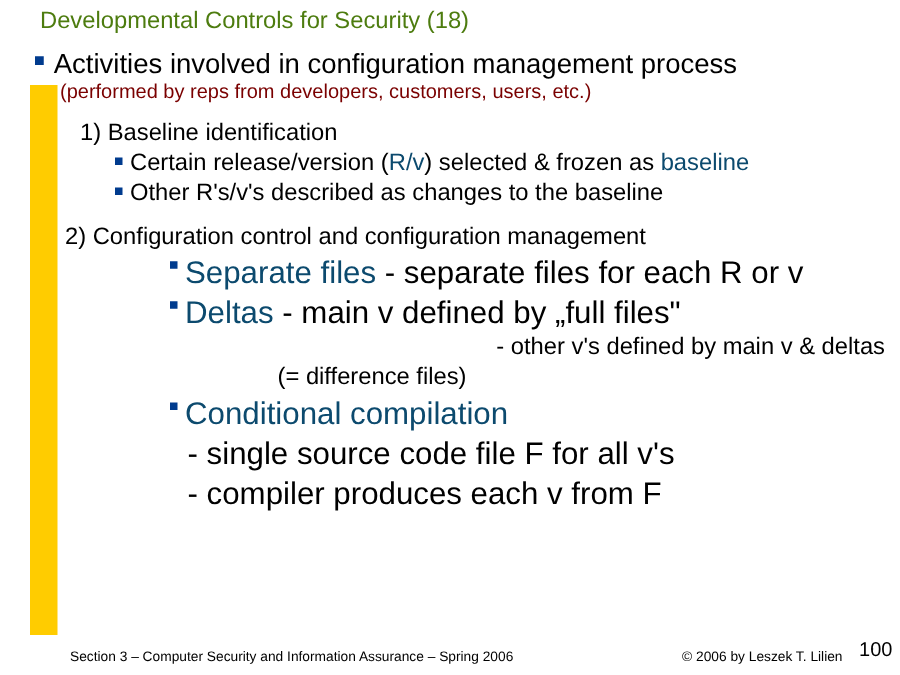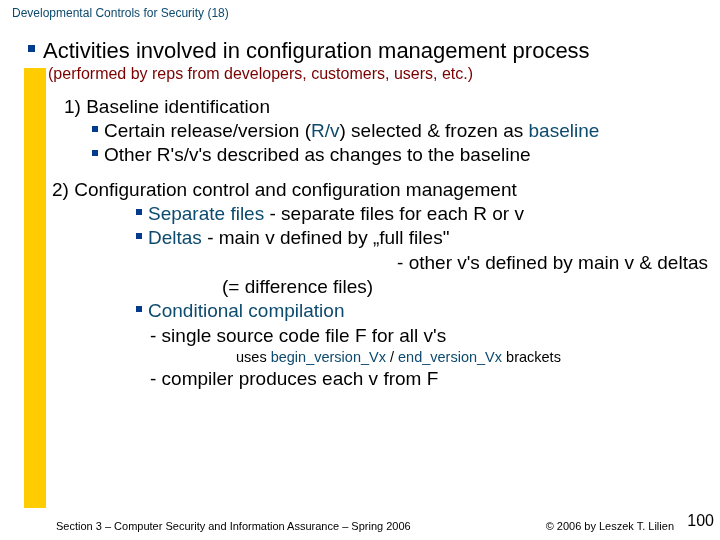--- a/index.html
+++ b/index.html
@@ -14,24 +14,24 @@
   .accent-bar {
     position: absolute;
     left: 24px;
     top: 68px;
     width: 22px;
     height: 440px;
     background: #ffcc00;
   }
   .title {
     position: absolute;
-    left: 12px;
+    left: 32px;
     top: 6px;
-    font-size: 12px;
-    color: #0c4a6e;
+    font-size: 19px;
+    color: #4d7c0f;
   }
   .content {
     position: absolute;
     left: 28px;
     top: 38px;
     width: 680px;
     font-size: 17px;
     color: #000;
     line-height: 1.28;
   }
@@ -51,21 +51,21 @@
     margin-right: 6px;
     vertical-align: 2px;
   }
   .row { display: flex; align-items: flex-start; }
   .row .bullet, .row .sbullet { flex: 0 0 auto; margin-top: 7px; }
   .row > span:last-child { flex: 1 1 auto; }
   .main-item { font-size: 22px; line-height: 1.2; }
   .sub-desc { font-size: 16px; color: #7a0000; margin-left: 20px; margin-top: 0; }
   .num-item { margin-left: 36px; margin-top: 10px; font-size: 19px; }
   .sub1 { margin-left: 64px; font-size: 19px; }
-  .sub2 { margin-left: 108px; font-size: 19px; }
+  .sub2 { margin-left: 108px; font-size: 25px; }
   .sub3 { margin-left: 152px; font-size: 19px; }
   .small-note { margin-left: 208px; font-size: 14.5px; }
   .red { color: #0c4a6e; }
   .footer-left {
     position: absolute;
     left: 56px;
     bottom: 8px;
     font-size: 11px;
     color: #000;
   }
@@ -139,23 +139,20 @@
   <div class="sub3" style="margin-left:194px;">(= difference files)</div>
 
   <div class="row sub2">
     <span class="sbullet"></span>
     <span>
       <span class="red">Conditional compilation</span>
     </span>
   </div>
   <div class="sub2" style="margin-left:122px;">- single source code file F for all v's</div>
 
-  <div class="small-note">
-    <span>uses </span><span class="red">begin_version_Vx</span><span> / </span><span class="red">end_version_Vx</span><span> brackets</span>
-  </div>
 
   <div class="sub2" style="margin-left:122px;">- compiler produces each v from F</div>
 
 </div>
 
 <div class="footer-left">Section 3 – Computer Security and Information Assurance – Spring 2006</div>
 <div class="footer-right">© 2006 by Leszek T. Lilien</div>
 <span class="tick">'</span>
 <div class="page-num">100</div>
 

